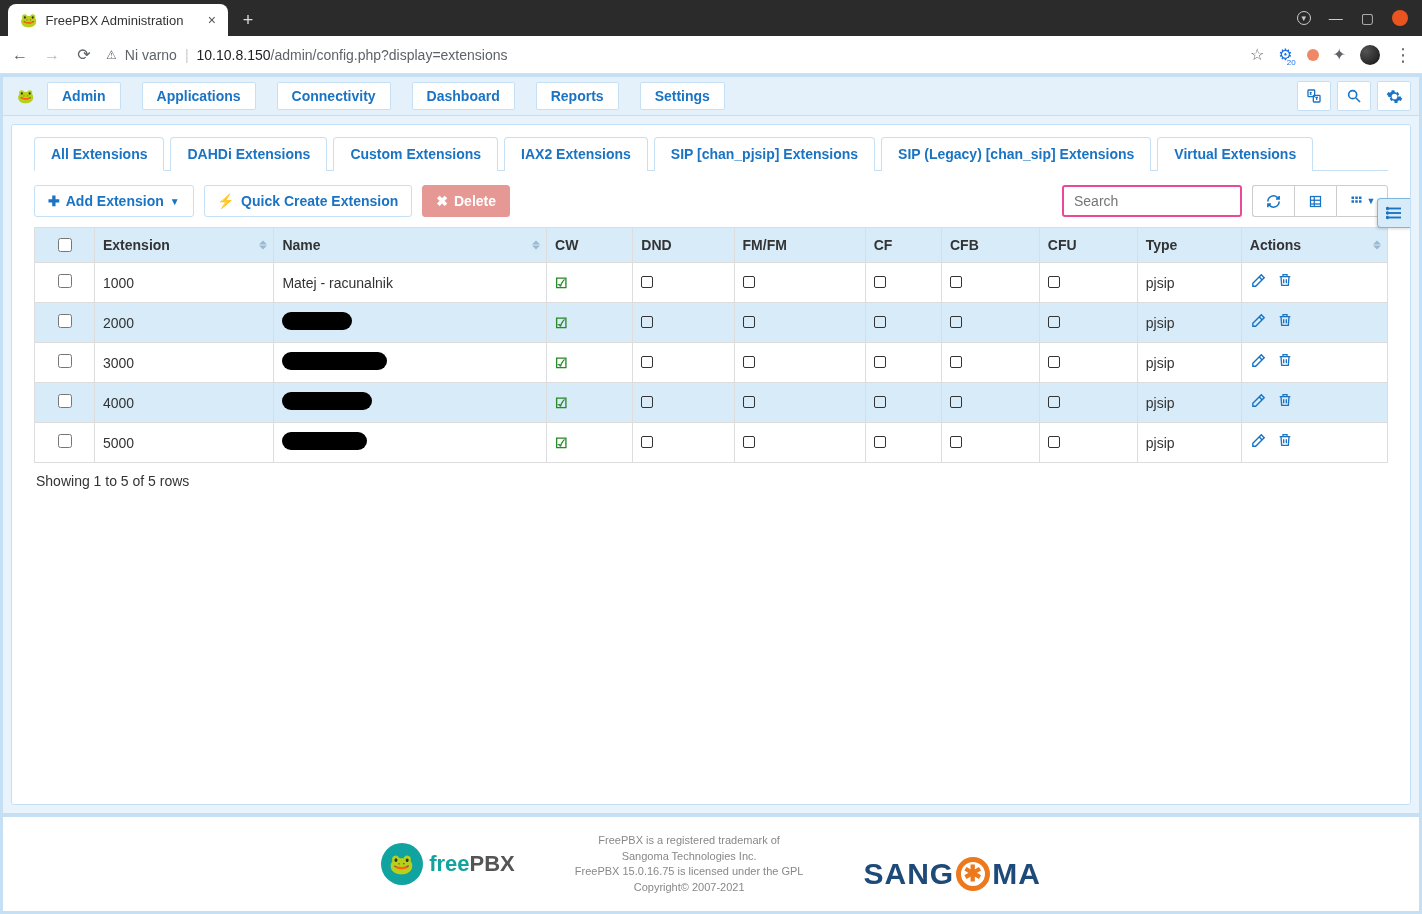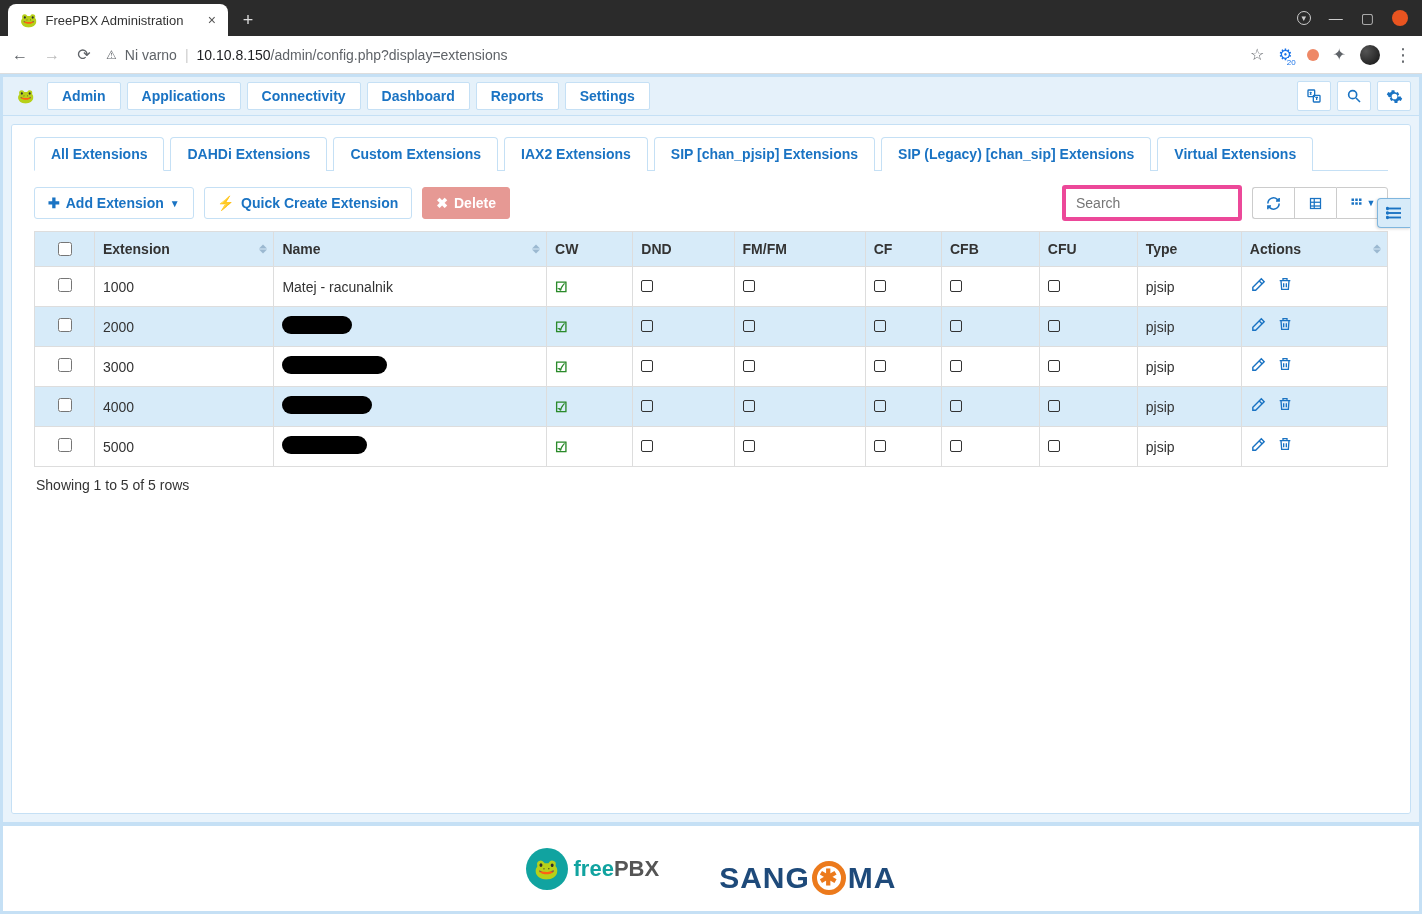--- a/index.html
+++ b/index.html
@@ -47,21 +47,21 @@
   .tabstrip { display: flex; gap: 6px; padding: 0 10px; margin-top: -1px; position: relative; top: 0; }
   .tabstrip .tab { background: #fff; border: 1px solid #c5e0f5; border-bottom: none; border-radius: 4px 4px 0 0; padding: 8px 16px; font-weight: 700; color: #1a73c3; font-size: 14px; cursor: pointer; position: relative; top: 1px;}
   .tabstrip .tab.active { background: #fff; border-bottom: 1px solid #fff; }
   .tab-body-border { border-top: 1px solid #c5e0f5; margin: 0 10px; }
 
   
   .action-row { display: flex; align-items: center; gap: 10px; padding: 14px 10px 10px 10px; }
   .btn { border: 1px solid #c5e0f5; background: #fff; color: #1a73c3; font-weight: 700; padding: 7px 13px; border-radius: 3px; cursor: pointer; display: inline-flex; align-items: center; gap: 6px; font-size:14px;}
   .btn.danger { background: #e69994; border-color: #e69994; color: #fff; }
   .btn .caret { font-size: 10px; }
-  .search-in { margin-left: auto; border: 4px solid #ec4899; padding: 6px 10px; width: 180px; border-radius: 3px; font-size: 14px; }
+  .search-in { margin-left: auto; border: 2px solid #ec4899; padding: 6px 10px; width: 180px; border-radius: 3px; font-size: 14px; }
   .tool-btn { border: 1px solid #ccc; background: #fff; color: #1a73c3; width: 42px; height: 32px; display:flex; align-items:center; justify-content:center; border-radius: 3px; font-size:15px;}
   .tool-group { display:flex; }
   .tool-group .tool-btn { border-radius:0; border-right:none;}
   .tool-group .tool-btn:first-child { border-radius: 3px 0 0 3px;}
   .tool-group .tool-btn:last-child { border-radius: 0 3px 3px 0; border-right:1px solid #ccc; width: 52px;}
 
   
   table.grid { width: calc(100% - 20px); margin: 0 10px; border-collapse: collapse; }
   table.grid th, table.grid td { border: 1px solid #ddd; padding: 9px 8px; text-align: left; font-size: 14px; }
   table.grid thead th { background: #d7ebf9; font-weight: 700; position: relative;}
@@ -128,21 +128,21 @@
     <span>✦</span>
     <span class="avatar"></span>
     <span class="menu-dots">⋮</span>
   </div>
 </div>
 
 <div class="app-wrap">
 
   <div class="app-toolbar">
     <span class="app-logo">🐸</span>
-    <div id="tb-items" style="display:flex;gap:6px;">
+    <div id="tb-items" style="display:flex;gap:21px;">
         <button class="tb-btn">Admin</button>
         <button class="tb-btn">Applications</button>
         <button class="tb-btn">Connectivity</button>
         <button class="tb-btn">Dashboard</button>
         <button class="tb-btn">Reports</button>
         <button class="tb-btn">Settings</button>
       </div>
     <div class="tb-right">
       <span class="tb-icon">
         <svg viewBox="0 0 24 24" width="16" height="16" fill="none" stroke="#1a73c3" stroke-width="2">
@@ -378,19 +378,25 @@
           <circle cx="2" cy="18" r="1" fill="#1a73c3"></circle>
         </svg>
     </div>
   </div>
 
   <div class="footer">
     <div class="footer-logo">
       <span class="frog-circle">🐸</span>
       <span><span class="txt-free">free</span><span class="txt-pbx">PBX</span></span>
     </div>
+    <div class="footer-mid">
+      <div>FreePBX is a registered trademark of</div>
+      <div>Sangoma Technologies Inc.</div>
+      <div>FreePBX 15.0.16.75 is licensed under the GPL</div>
+      <div>Copyright© 2007-2021</div>
+    </div>
     <div class="sangoma">
       <span>SANG</span>
         <span class="o">✱</span>
         <span>MA</span>
     </div>
   </div>
 </div>
 
 </body></html>

